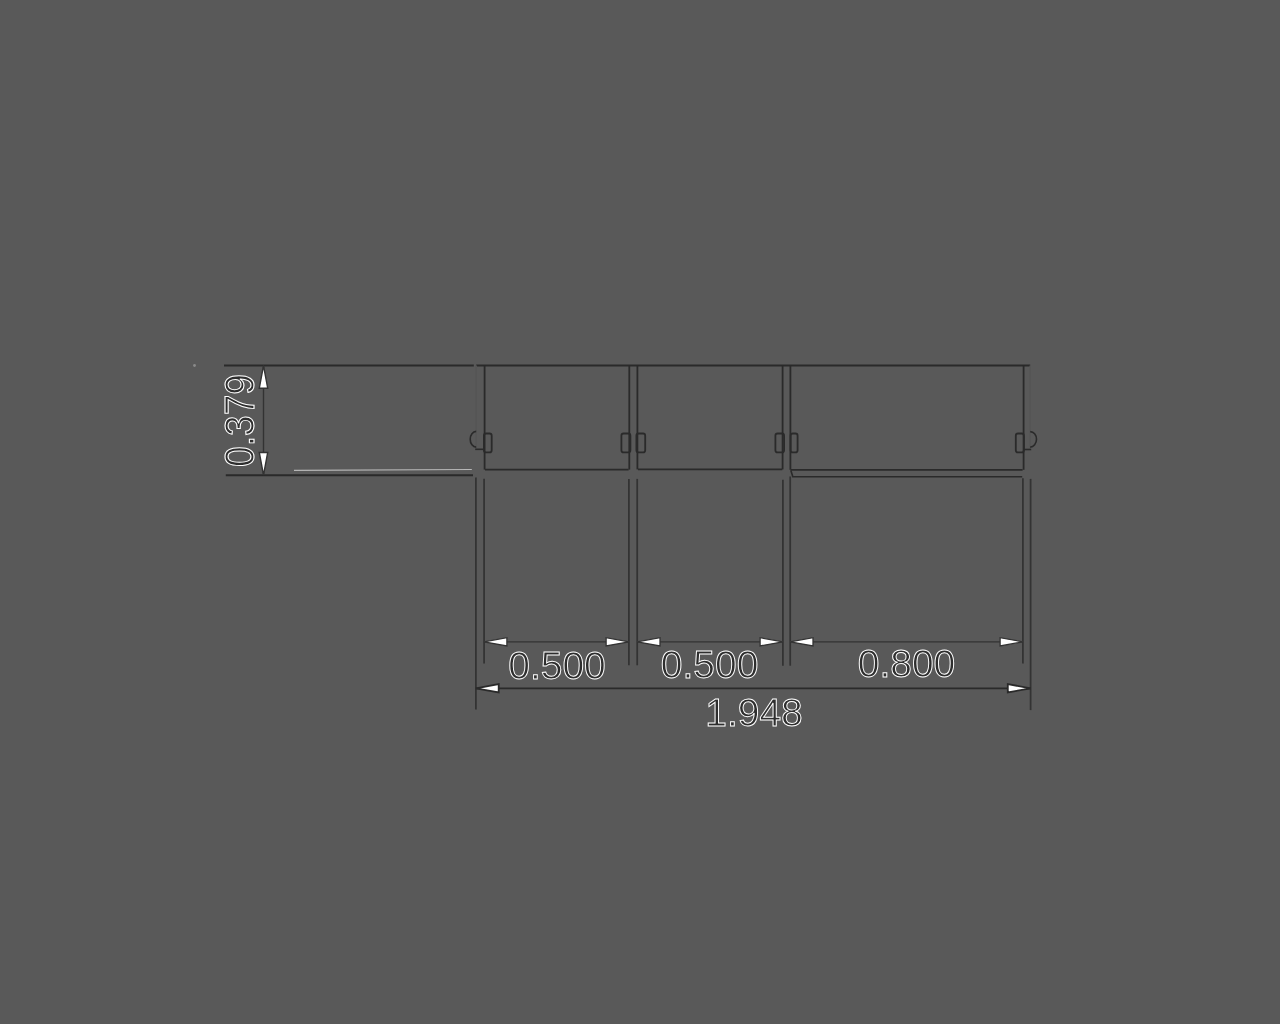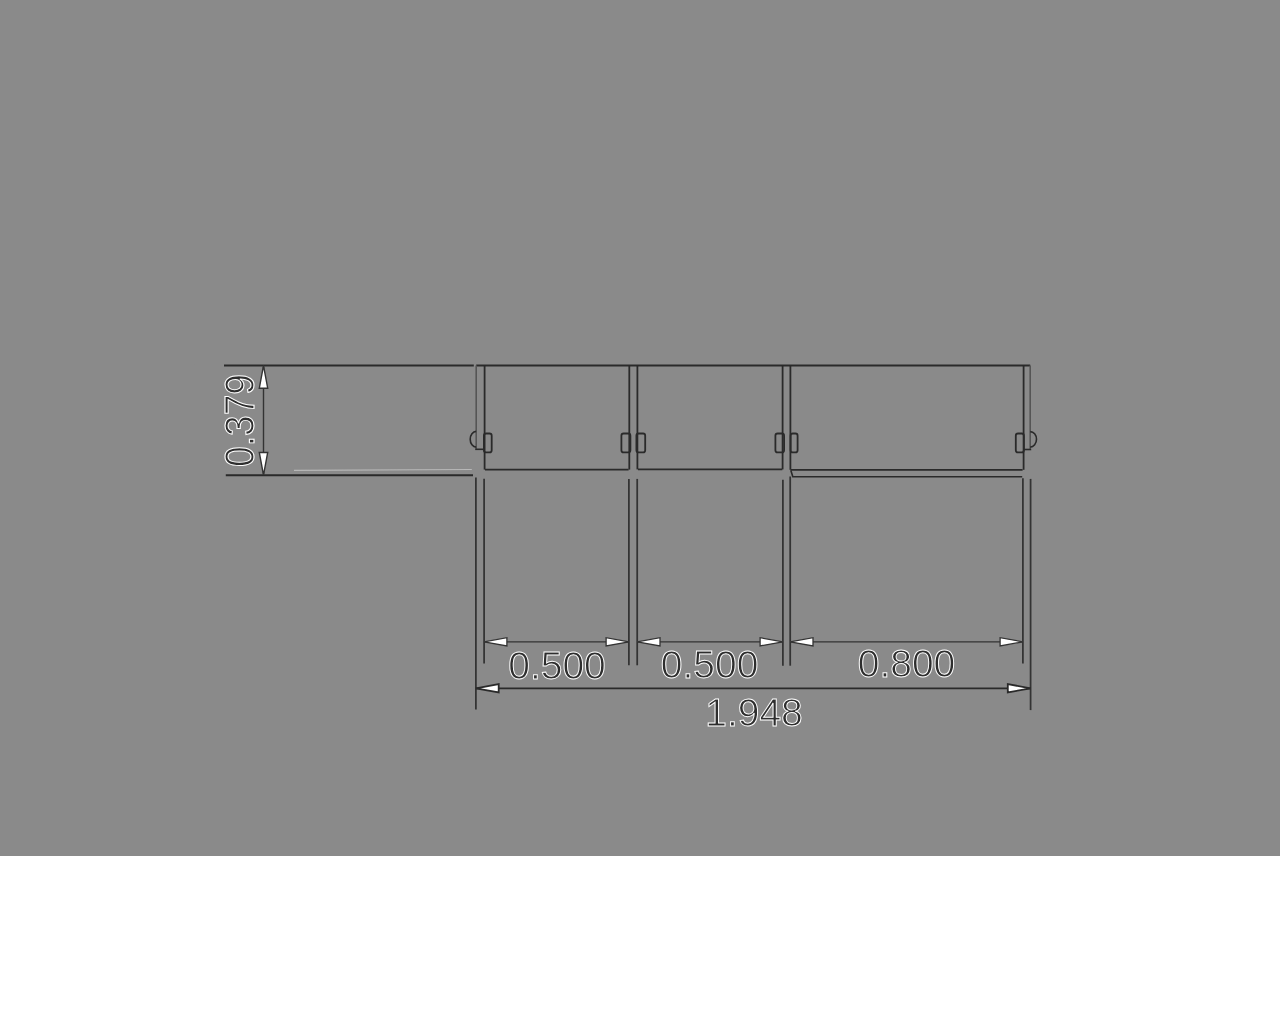--- a/index.html
+++ b/index.html
@@ -1,16 +1,16 @@
 <!DOCTYPE html>
 <html><head>
 <meta charset="utf-8">
 <style>
   html,body{margin:0;padding:0;background:#ffffff;}
-  .page{position:relative;width:1280px;height:856px;background:#0ea5e9;overflow:hidden;filter:grayscale(1);}
+  .page{position:relative;width:1280px;height:1024px;background:#c2410c;overflow:hidden;filter:grayscale(1);}
   svg{position:absolute;left:0;top:0;}
   text{font-family:"Liberation Sans", sans-serif;fill:#2e2e2e;}
 </style>
 </head>
 <body>
 <div class="page">
 <svg width="1280" height="1024" viewBox="0 0 1280 1024">
 <g fill="none" stroke="#2a2a2a" stroke-width="2">
 
 <circle cx="194.5" cy="365.5" r="1.4" fill="#8a8a8a" stroke="none"></circle>

